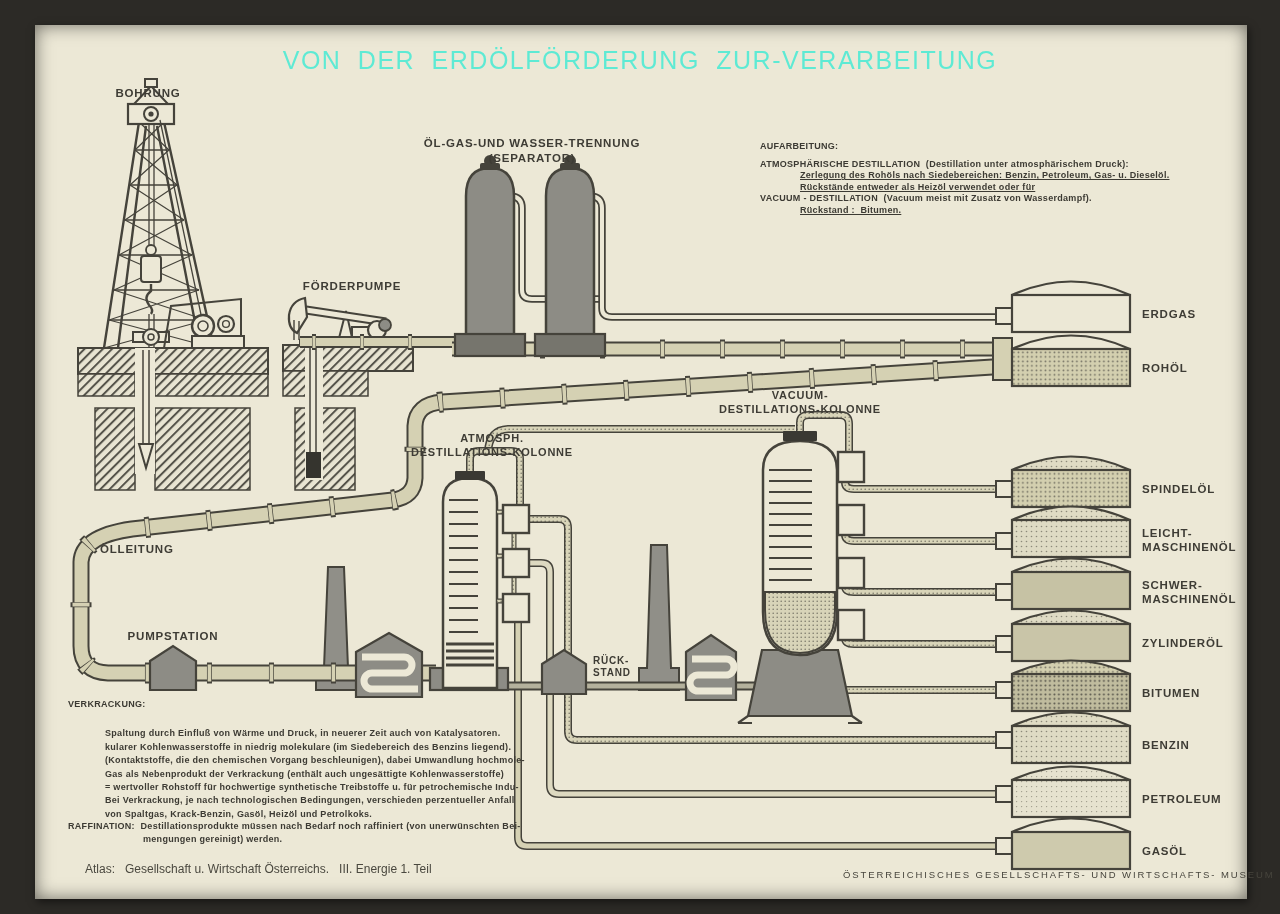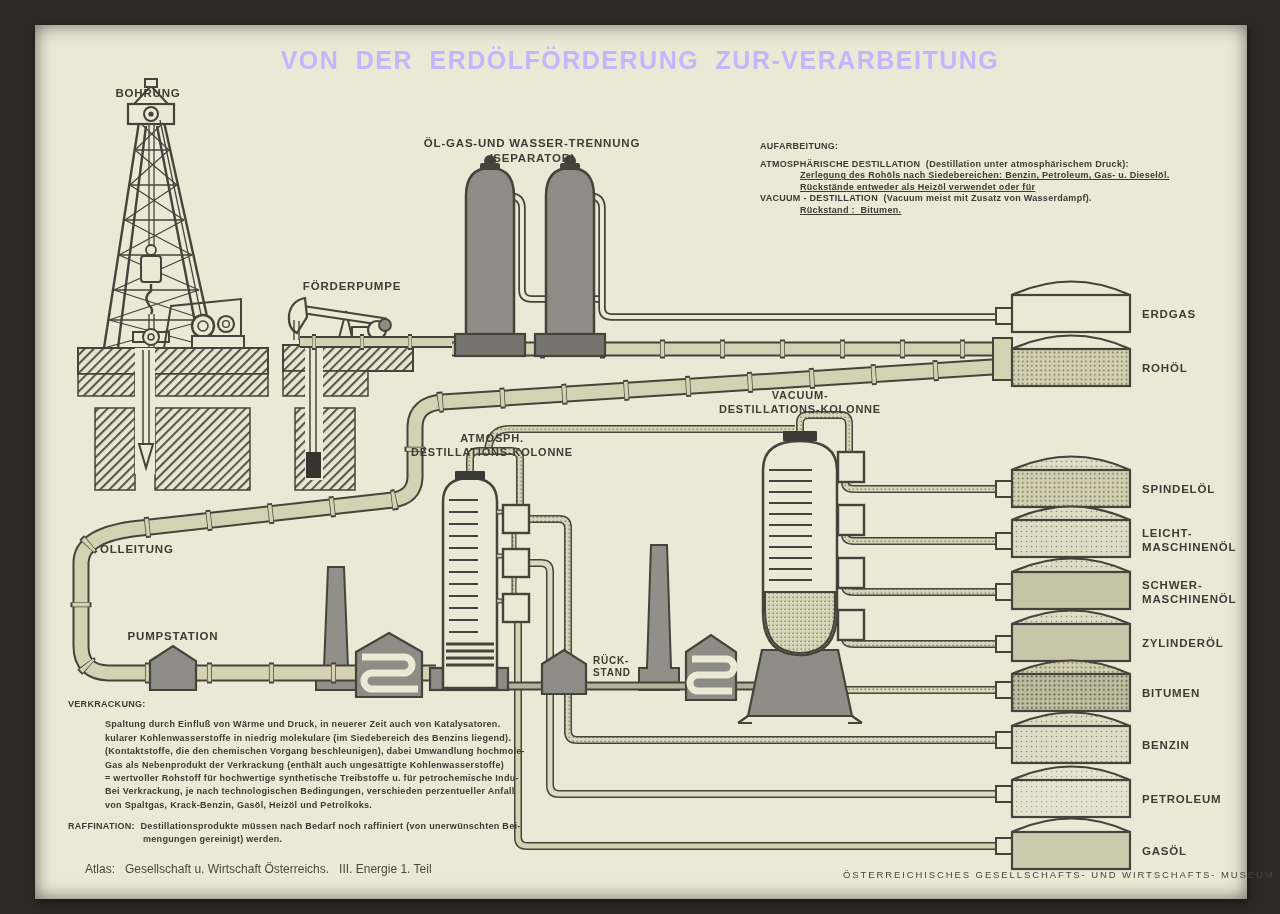--- a/index.html
+++ b/index.html
@@ -1,30 +1,30 @@
 <!DOCTYPE html>
 <html><head>
 <meta charset="utf-8">
 <style>
   html,body{margin:0;padding:0;background:#1f1e1b;}
   .stage{position:relative;width:1280px;height:914px;background:#2c2a26;
          font-family:"Liberation Sans",sans-serif;overflow:hidden;}
   .poster{position:absolute;left:35px;top:25px;width:1212px;height:874px;
           background:#ece8d6;box-shadow:0 0 18px rgba(0,0,0,.55) inset, 2px 3px 8px rgba(0,0,0,.5);}
   .title{position:absolute;top:46px;left:0;width:1280px;text-align:center;
-         font-size:25px;font-weight:bold;letter-spacing:1.5px;word-spacing:8px;
-         color:#c4b5fd;white-space:pre;}
+         font-size:25px;font-weight:normal;letter-spacing:1.5px;word-spacing:8px;
+         color:#5eead4;white-space:pre;}
   svg.diagram{position:absolute;left:0;top:0;}
   .tblock{position:absolute;color:#3c3a33;font-weight:bold;}
   .tline{white-space:pre;}
   .auf{left:760px;top:141px;font-size:9px;letter-spacing:.3px;line-height:11.6px;}
   .auf .h{margin-bottom:6px;}
   .auf .i1{padding-left:40px;text-decoration:underline;}
   .verk{left:68px;top:698px;font-size:9px;letter-spacing:.3px;line-height:13.4px;}
-  .verk .h{margin-bottom:7px;}
+  .verk .h{margin-bottom:16px;}
   .verk .i1{padding-left:37px;}
   .raff{left:68px;top:820px;font-size:9px;letter-spacing:.3px;line-height:13.4px;}
   .raff .i1{padding-left:75px;}
   .footL{left:85px;top:862px;font-size:12px;color:#4a483f;font-weight:normal;}
   .footR{left:843px;top:869px;font-size:9.5px;letter-spacing:1.9px;color:#47453d;font-weight:normal;}
   
   .ink{stroke:#45433b;fill:none;}
   .lbl{font-family:"Liberation Sans",sans-serif;font-weight:bold;fill:#3e3c35;letter-spacing:.8px;}
 </style>
 </head>

